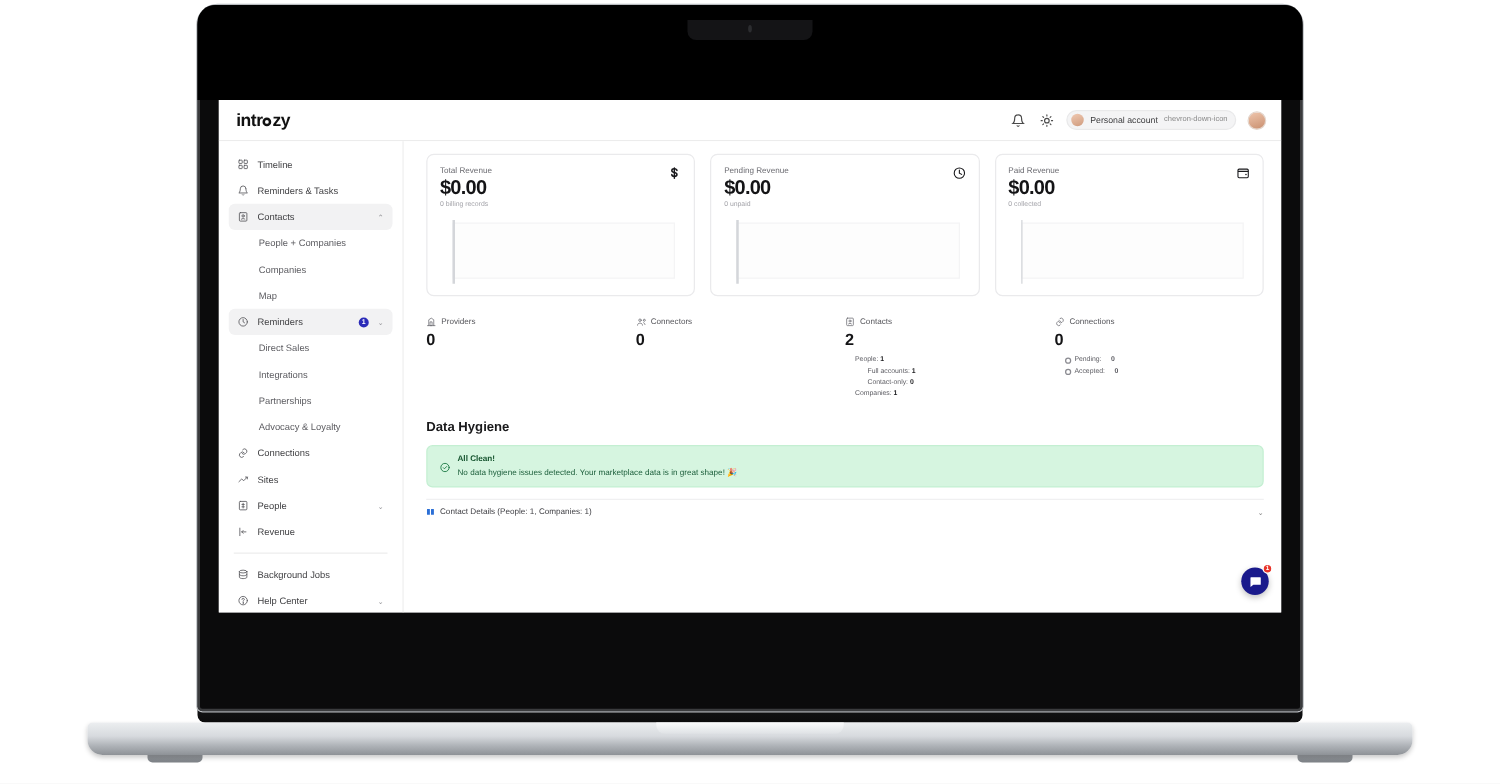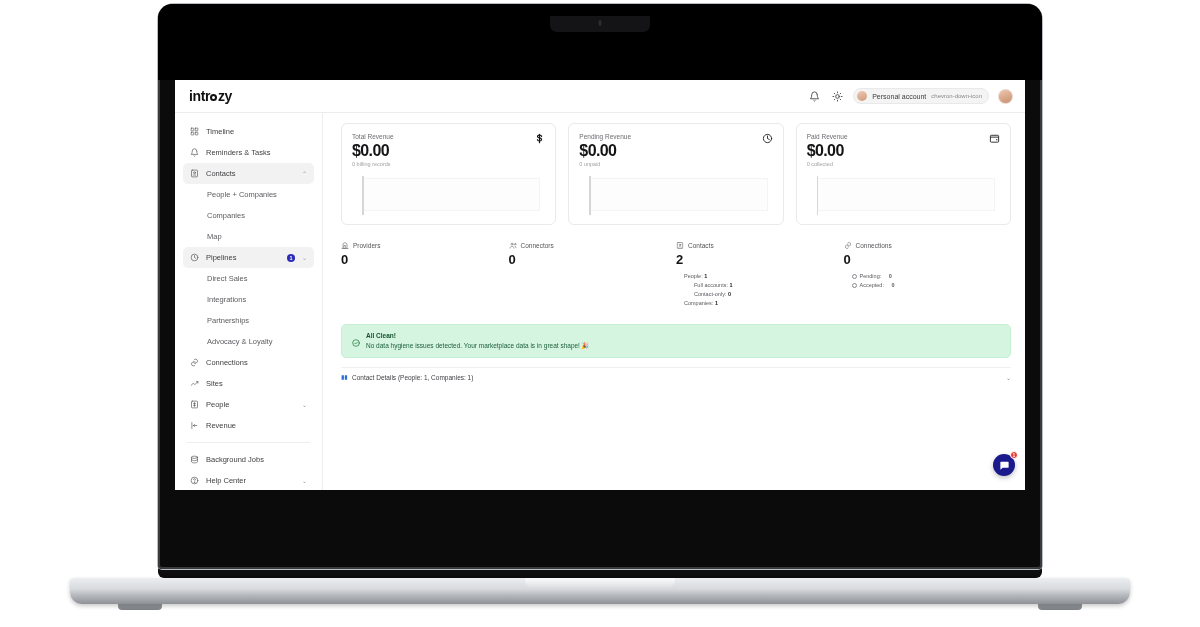--- a/index.html
+++ b/index.html
@@ -111,21 +111,21 @@
   }
   .nav-divider { height: 1px; background: #ededed; margin: 6px 4px; }
 
   
   .main { flex: 1; padding: 10px 14px 0 18px; overflow: hidden; position: relative; background:#fff; }
   .section-title { font-size: 10.5px; font-weight: 600; color: #1a1a1c; margin-bottom: 8px; }
 
   .cards { display: flex; gap: 12px; margin-bottom: 16px; }
   .card {
     flex: 1; border: 1px solid #eaeaec; border-radius: 6px;
-    padding: 9px 10px 8px 10px; height: 102px; background: #fff;
+    padding: 9px 10px 8px 10px; height: 114px; background: #fff;
     display: flex; flex-direction: column;
   }
   .card-top { display: flex; justify-content: space-between; align-items: flex-start; }
   .card-label { font-size: 6.5px; color: #6c6c72; }
   .card-ico { width: 11px; height: 11px; color: #18181b; display:flex; align-items:center; justify-content:center; }
   .card-value { font-size: 16px; font-weight: 700; color: #141416; letter-spacing: -.6px; line-height: 1.15; margin-top: 2px; }
   .card-sub { font-size: 5.5px; color: #a2a2a8; margin-top: 1px; }
   .spark {
     flex: 1; margin-top: 8px; border: 1px dashed transparent;
     border-left: none; position: relative;
@@ -267,21 +267,21 @@
               <div class="sub-item">
                 <span>Map</span>
               </div>
               <div class="nav-item active">
                 <span class="ni-ico">
                   <svg viewBox="0 0 24 24" width="9" height="9" fill="none" stroke="currentColor" stroke-width="1.8" stroke-linecap="round" stroke-linejoin="round">
                     <circle cx="12" cy="12" r="9"></circle>
                     <path d="M12 7v5l3 2"></path>
                   </svg>
                 </span>
-                <span class="ni-lbl">Pipelines</span>
+                <span class="ni-lbl">Reminders</span>
                 <span class="badge-pill">1</span>
                 <span class="ni-chev">⌄</span>
               </div>
               <div class="sub-item">
                 <span>Direct Sales</span>
               </div>
               <div class="sub-item">
                 <span>Integrations</span>
               </div>
               <div class="sub-item">
@@ -475,20 +475,21 @@
                   <span>Connections</span>
                 </div>
                 <div class="mp-num">0</div>
                 <div class="mp-break-r">
                   <div class="row"><span class="ring"></span><span>Pending:</span>&nbsp;<b>0</b></div>
                   <div class="row"><span class="ring"></span><span>Accepted:</span>&nbsp;<b>0</b></div>
                 </div>
               </div>
             </div>
 
+          <div class="section-title">Data Hygiene</div>
           <div class="hygiene-banner">
             <div class="hy-ico">
               <svg viewBox="0 0 24 24" width="8" height="8" fill="none" stroke="currentColor" stroke-width="2.2" stroke-linecap="round" stroke-linejoin="round">
                   <circle cx="12" cy="12" r="10"></circle>
                   <path d="M8 12.5l2.6 2.6L16.2 9.5"></path>
                 </svg>
             </div>
             <div>
               <div class="hy-title">All Clean!</div>
               <div class="hy-text">No data hygiene issues detected. Your marketplace data is in great shape! 🎉</div>

